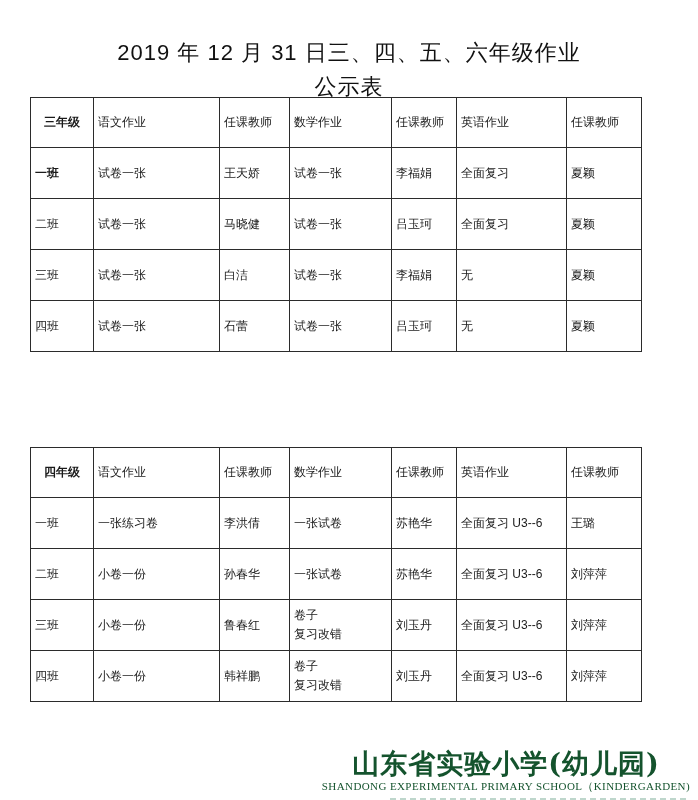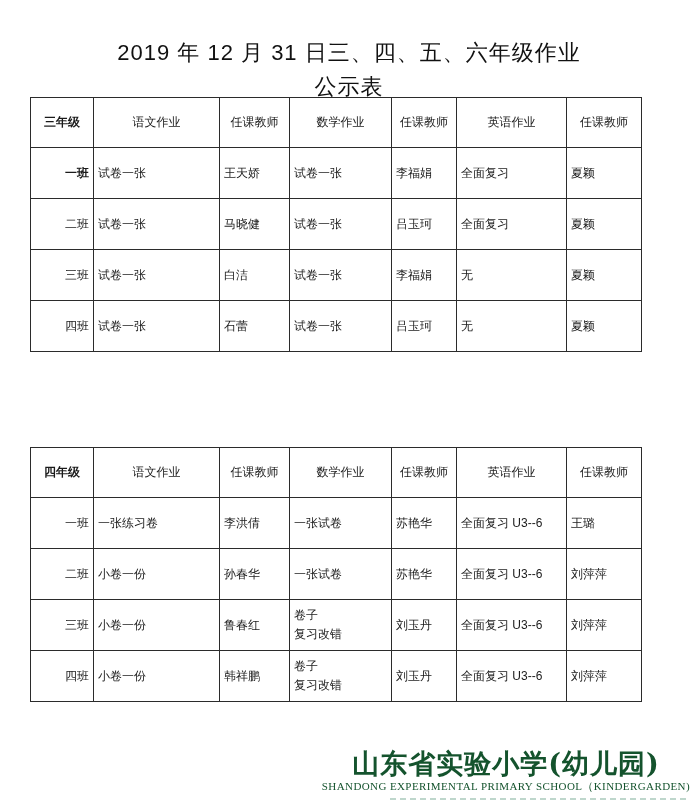--- a/index.html
+++ b/index.html
@@ -33,22 +33,22 @@
     padding:2px 4px;
     overflow:hidden;
   }
   tr.head-row{height:50px;}
   tr.data-row{height:51px;}
   td.grade-head{
     text-align:center;
     font-weight:bold;
     font-size:13.5px;
   }
-  td.head-cell{text-align:center;font-size:12.5px;}
-  td.class-cell{text-align:right;}
+  td.head-cell{text-align:left;font-size:12.5px;}
+  td.class-cell{text-align:left;}
   td.class-bold{font-weight:bold;}
   td.hw-cell{text-align:left;padding-left:9px;white-space:pre-line;line-height:1.55;}
   td.teacher-cell{text-align:left;}
   .footer{
     position:absolute;
     right:8px;bottom:6px;
     text-align:center;
     color:#14532d;
   }
   .footer .cn{

